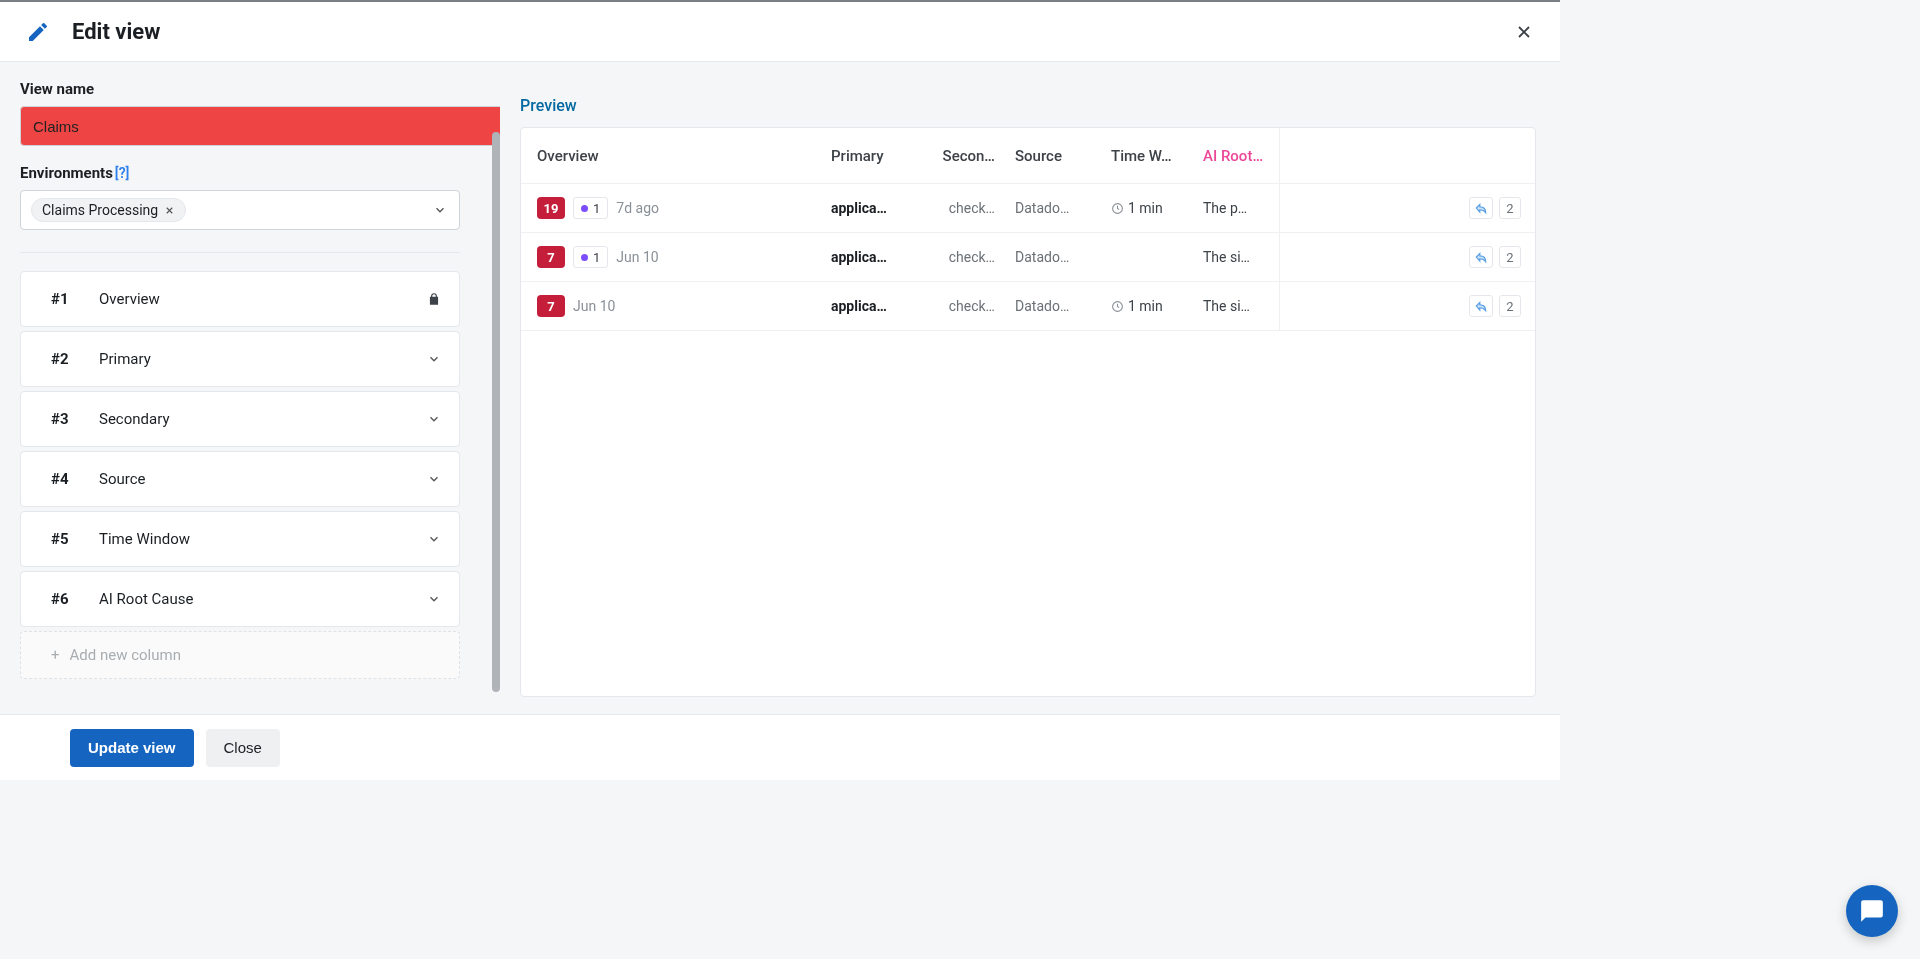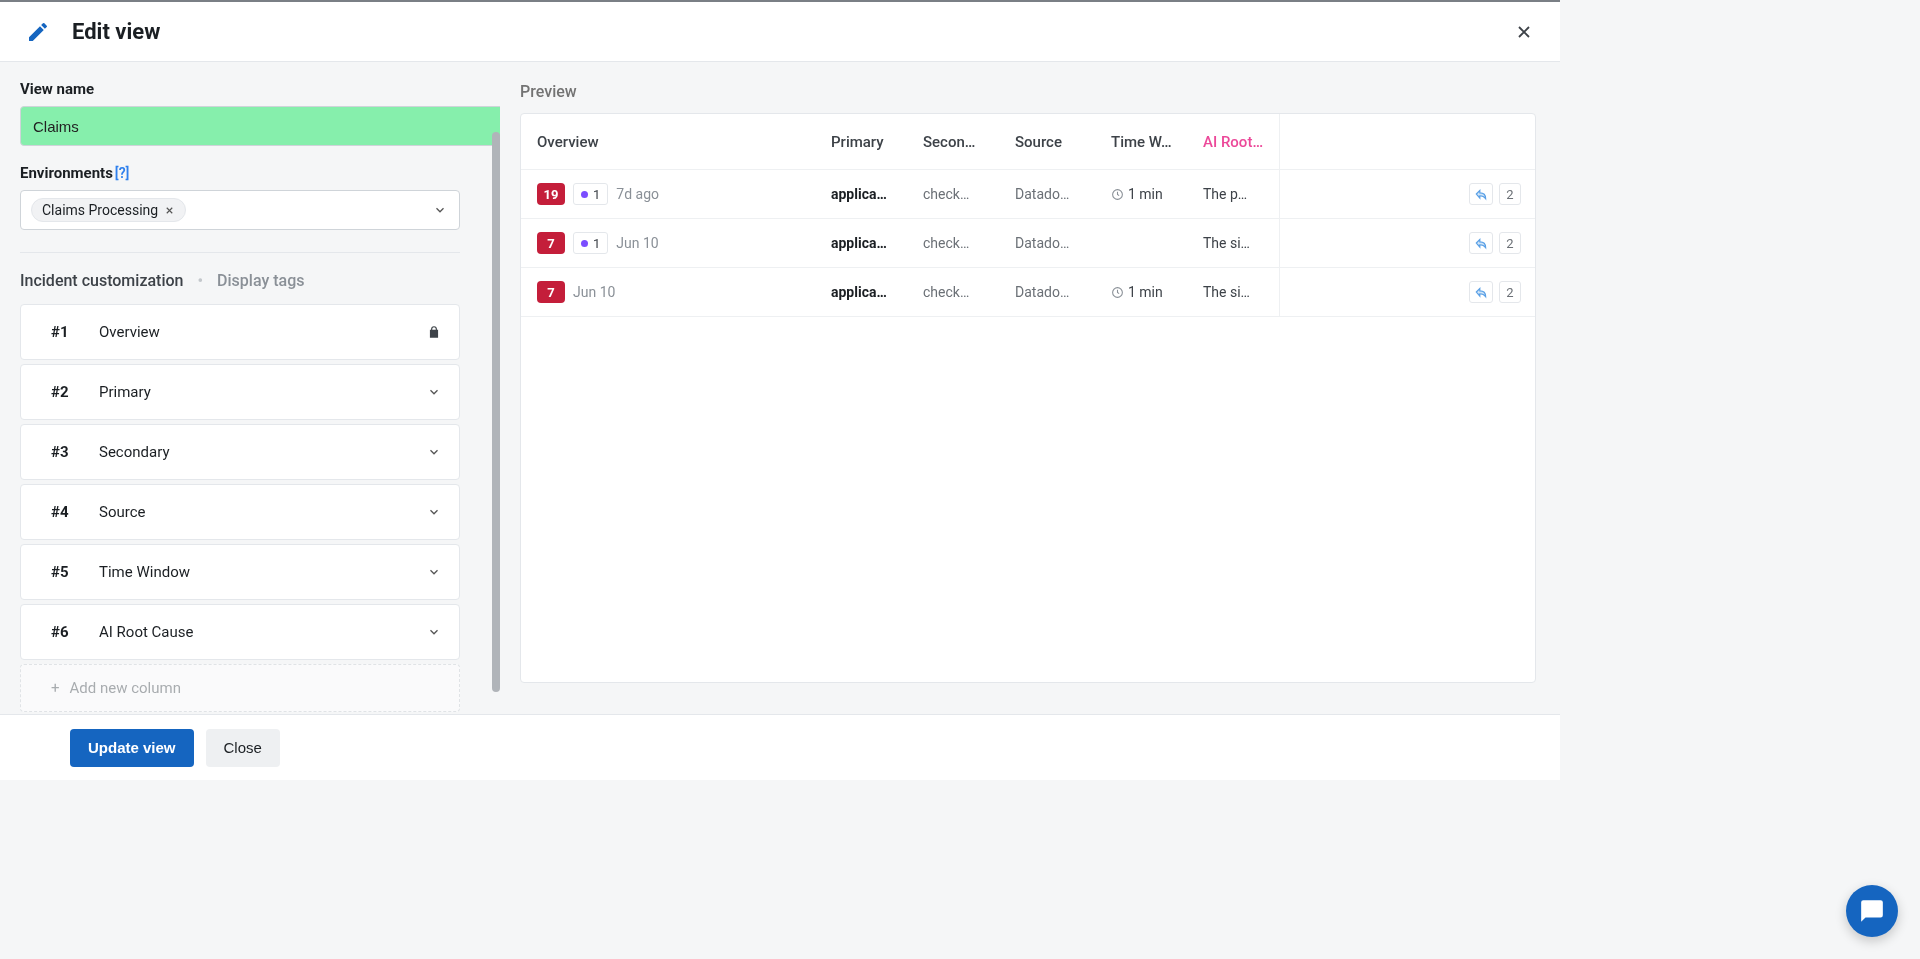--- a/index.html
+++ b/index.html
@@ -51,21 +51,21 @@
 
   .form-label { font-weight: 700; font-size: 15px; margin-bottom: 8px; display: block; }
   .help-q { color: #2f80ed; font-weight: 600; font-size: 14px; margin-left: 2px; }
 
   .text-input {
     width: 506px;
     height: 40px;
     padding: 0 12px;
     border: 1px solid #cfd4d9;
     border-radius: 4px;
-    background: #86efac;
+    background: #ef4444;
     font-size: 15px;
     color: #222;
   }
 
   .env-select {
     width: 440px;
     min-height: 40px;
     border: 1px solid #cfd4d9;
     border-radius: 4px;
     background: #fff;
@@ -122,37 +122,37 @@
     align-items: center;
     padding-left: 30px;
     color: #6b7076;
     font-size: 15px;
     cursor: pointer;
     margin-top: 2px;
   }
 
   
   .right-panel { flex: 1; padding: 20px 24px 24px 20px; overflow: hidden; }
-  .preview-label { color: #737373; font-size: 16px; font-weight: 500; margin-bottom: 12px; display: block; }
+  .preview-label { color: #0369a1; font-size: 16px; font-weight: 500; margin-bottom: 12px; display: block; margin-top: 14px; }
 
   .preview-table {
     background: #fff;
     border: 1px solid #e4e7eb;
     border-radius: 4px;
     height: 570px;
     overflow: hidden;
   }
   .pt-row { display: flex; align-items: center; height: 49px; border-bottom: 1px solid #eef0f2; }
   .pt-head { height: 56px; font-weight: 600; color: #3d4248; font-size: 15px; }
   .pt-head .cell { white-space: nowrap; overflow: hidden; text-overflow: ellipsis; }
 
   .cell { padding: 0 10px; overflow: hidden; text-overflow: ellipsis; white-space: nowrap; }
   .c-overview { width: 300px; padding-left: 16px; display: flex; align-items: center; gap: 8px; }
   .c-primary  { width: 92px;  font-weight: 700; }
-  .c-second   { width: 92px;  color: #6b7076; }
+  .c-second   { width: 92px;  color: #6b7076; text-align: right; }
   .c-source   { width: 96px;  color: #6b7076; }
   .c-timew    { width: 92px;  color: #3d4248; display: flex; align-items: center; gap: 4px; text-align: center;}
   .c-root     { width: 86px;  color: #3d4248; }
   .c-actions  { flex: 1; display: flex; justify-content: flex-end; align-items: center; gap: 6px; padding-right: 14px; border-left: 1px solid #eef0f2; height: 100%; }
 
   .count-badge {
     background: #c41e3a;
     color: #fff;
     font-weight: 700;
     font-size: 13px;
@@ -267,25 +267,20 @@
       </span>
       <span class="env-caret">
         <svg width="14" height="14" viewBox="0 0 24 24" fill="none" stroke="#555" stroke-width="2.2">
             <path d="m6 9 6 6 6-6"></path>
           </svg>
       </span>
     </div>
 
     <div class="divider"></div>
 
-    <div class="section-tabs">
-      <span class="active">Incident customization</span>
-      <span class="dot">•</span>
-      <span>Display tags</span>
-    </div>
 
     <div id="columns-list">
         <div class="col-card">
           <span class="col-idx">#1</span>
           <span class="col-name">Overview</span>
           <span class="col-lock">
             <svg width="14" height="14" viewBox="0 0 24 24" fill="#3d4248">
               <path d="M17 8V7a5 5 0 0 0-10 0v1H5v14h14V8h-2zm-8 0V7a3 3 0 1 1 6 0v1H9z"></path>
             </svg>
           </span>

